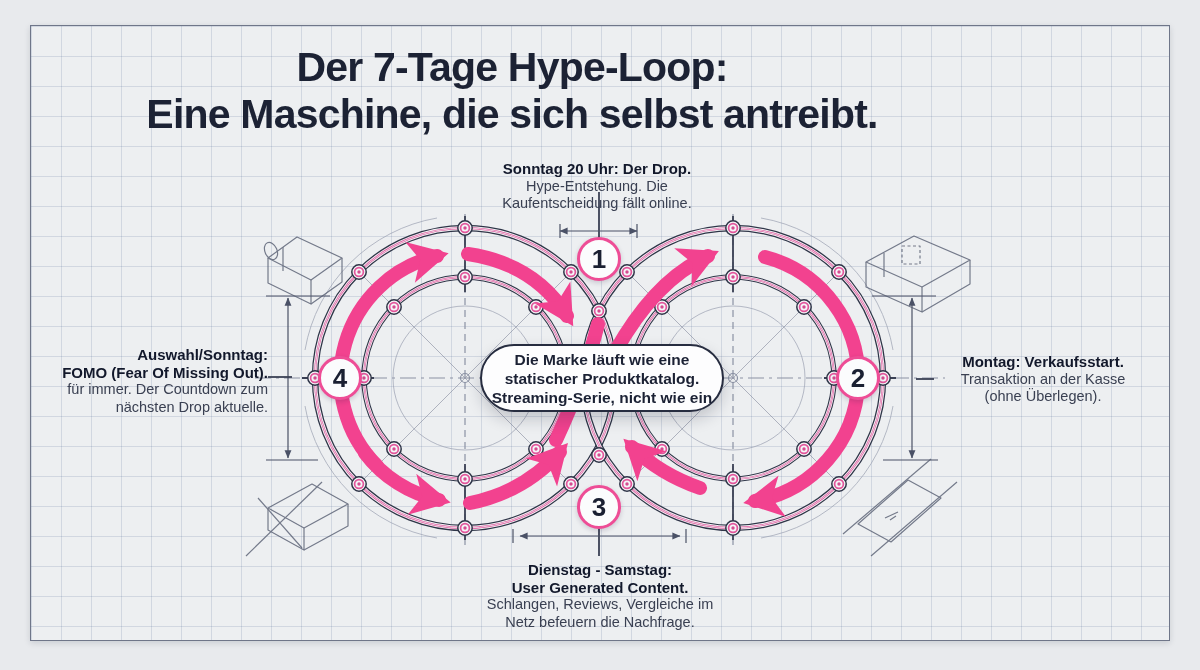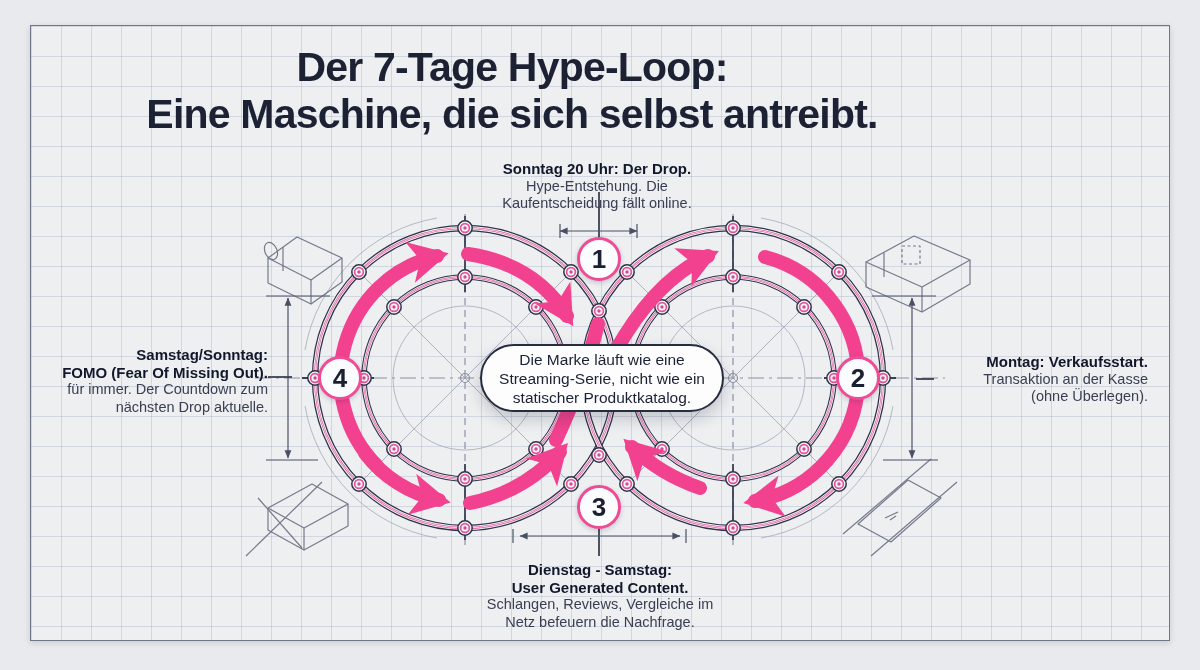--- a/index.html
+++ b/index.html
@@ -23,21 +23,21 @@
 
   svg.diagram{position:absolute;left:0;top:0;width:1200px;height:670px;z-index:2;}
 
   .title-wrap{position:absolute;left:0;top:44px;width:1024px;text-align:center;z-index:5;}
   .title-line{font-size:41px;font-weight:bold;color:var(--ink);letter-spacing:-0.8px;line-height:47px;}
 
   .ann{position:absolute;z-index:5;}
   .ann-title{font-size:15px;font-weight:bold;color:#12182B;line-height:17.5px;}
   .ann-body{font-size:14.5px;color:var(--body-text);line-height:17.5px;}
   .ann-top{left:437px;top:160px;width:320px;text-align:center;}
-  .ann-right{left:938px;top:353px;width:210px;text-align:right;}
+  .ann-right{left:938px;top:353px;width:210px;text-align:center;}
   .ann-left{right:932px;top:346px;width:240px;text-align:right;}
   .ann-bottom{left:440px;top:561px;width:320px;text-align:center;}
 
   .badge{
     position:absolute;width:44px;height:44px;border-radius:50%;
     background:#FBFCFD;border:3.5px solid #EE4D96;z-index:6;
     display:flex;align-items:center;justify-content:center;
     font-size:26px;font-weight:bold;color:#1A2032;
     box-shadow:0 2px 5px rgba(40,20,60,.18);
   }
@@ -45,21 +45,21 @@
   .badge-2{left:836px;top:356px;}
   .badge-3{left:577px;top:485px;}
   .badge-4{left:318px;top:356px;}
 
   .pill{
     position:absolute;left:480px;top:344px;width:244px;height:68px;z-index:7;
     background:#FDFDFE;border:2.5px solid #272D40;border-radius:34px;
     display:flex;flex-direction:column;align-items:center;justify-content:center;
     box-shadow:0 7px 16px rgba(18,24,46,.20);
   }
-  .pill-line{font-size:15.5px;font-weight:normal;color:#1B2134;line-height:19px;text-align:center;}
+  .pill-line{font-size:15.5px;font-weight:bold;color:#1B2134;line-height:19px;text-align:center;}
 
   
   .ringDark{fill:none;stroke:var(--ring);}
   .ringLight{fill:none;stroke:#F1F2F4;}
   .ringPink{fill:none;stroke:#E0529B;}
   .band{fill:none;stroke:var(--pink);stroke-width:14;stroke-linecap:round;}
   .pinkFill{fill:var(--pink);}
   .dimFill{fill:#4A5166;}
   .cons{stroke:#8B92A4;stroke-width:1.2;fill:none;}
   .consThin{stroke:#9AA0B0;stroke-width:1;fill:none;opacity:.7;}
@@ -263,28 +263,28 @@
 </div>
 
 <div class="ann ann-bottom">
   <div class="ann-title">Dienstag - Samstag:</div>
   <div class="ann-title">User Generated Content.</div>
   <div class="ann-body">Schlangen, Reviews, Vergleiche im</div>
   <div class="ann-body">Netz befeuern die Nachfrage.</div>
 </div>
 
 <div class="ann ann-left">
-  <div class="ann-title">Samstag/Sonntag:</div>
+  <div class="ann-title">Auswahl/Sonntag:</div>
   <div class="ann-title">FOMO (Fear Of Missing Out).</div>
   <div class="ann-body">für immer. Der Countdown zum</div>
   <div class="ann-body">nächsten Drop aktuelle.</div>
 </div>
 
 <div class="badge badge-1">1</div>
 <div class="badge badge-2">2</div>
 <div class="badge badge-3">3</div>
 <div class="badge badge-4">4</div>
 
 <div class="pill">
   <div class="pill-line">Die Marke läuft wie eine</div>
+  <div class="pill-line">statischer Produktkatalog.</div>
   <div class="pill-line">Streaming-Serie, nicht wie ein</div>
-  <div class="pill-line">statischer Produktkatalog.</div>
 </div>
 
 </body></html>

